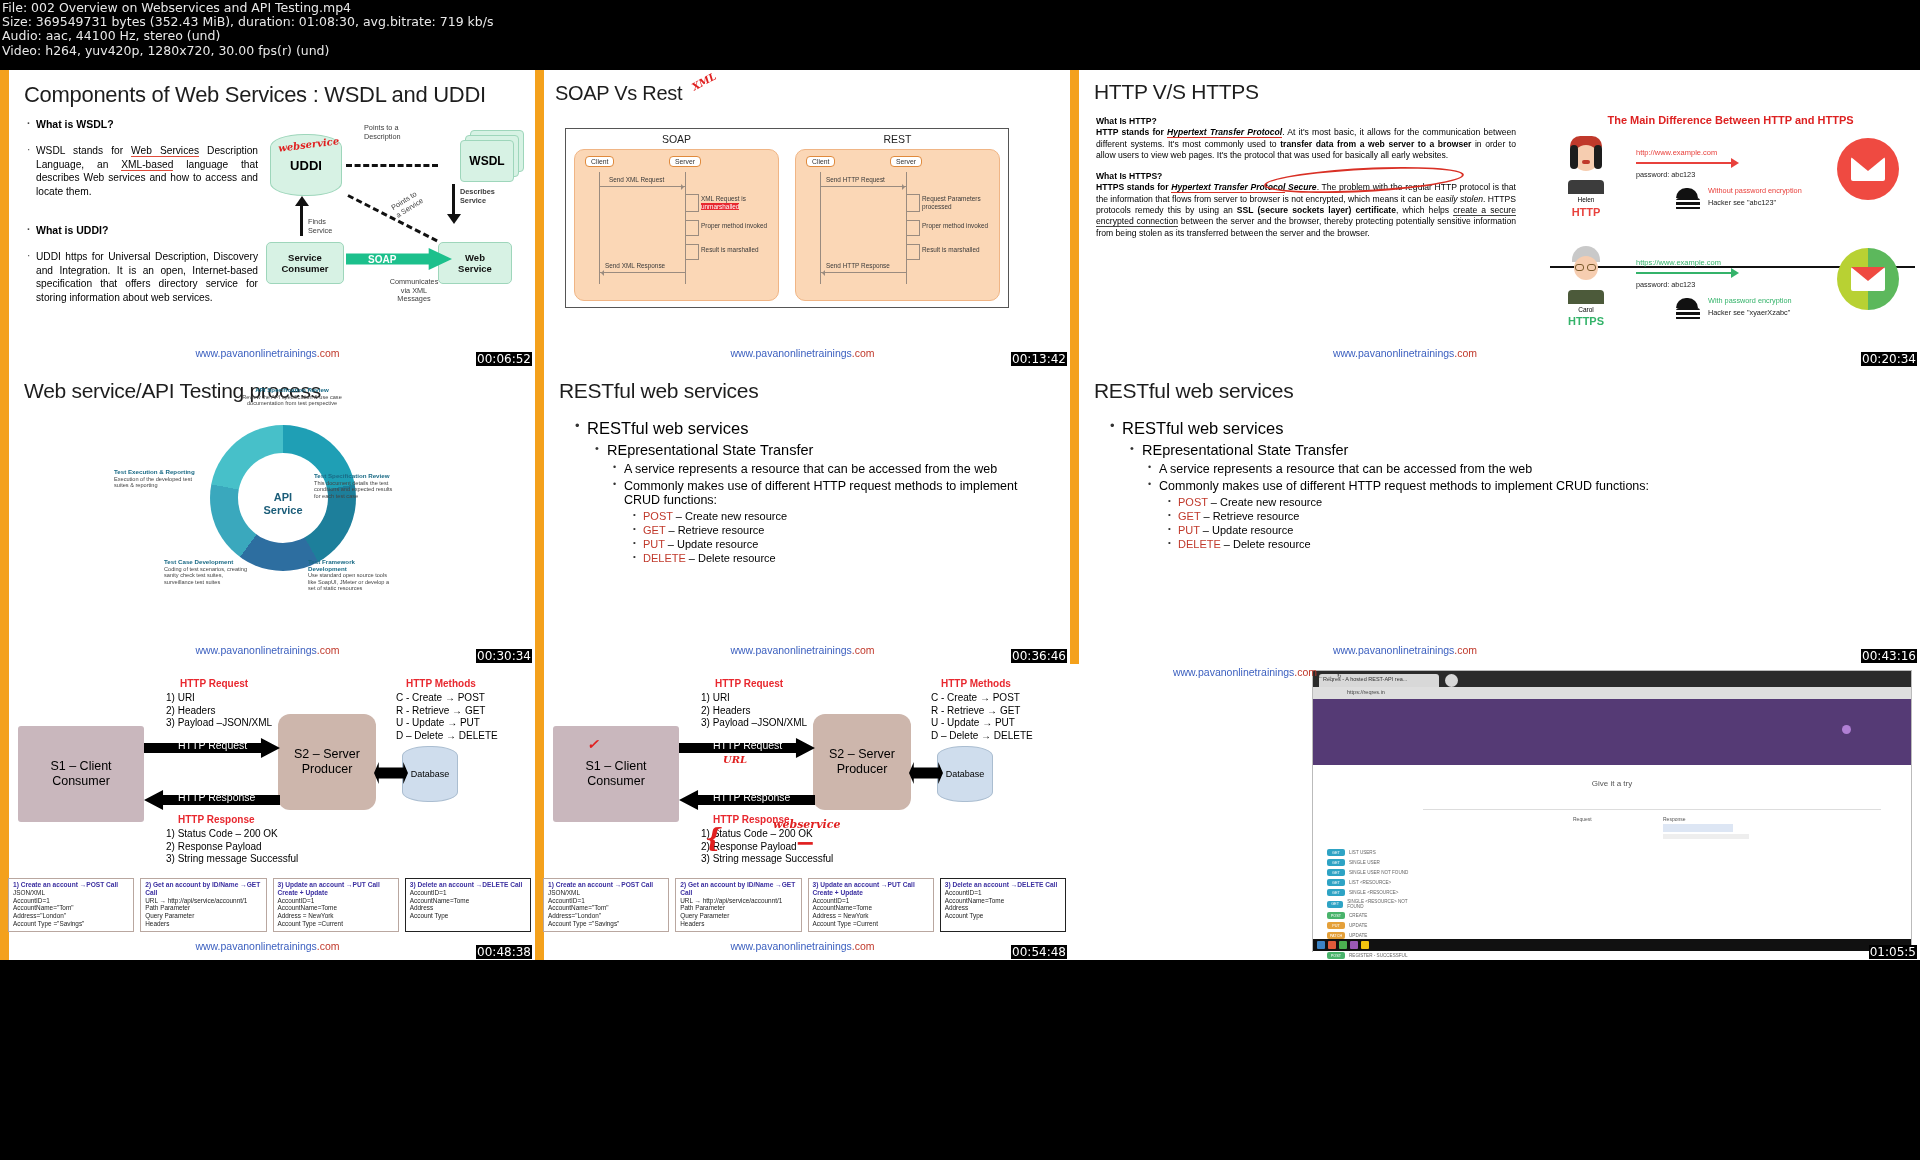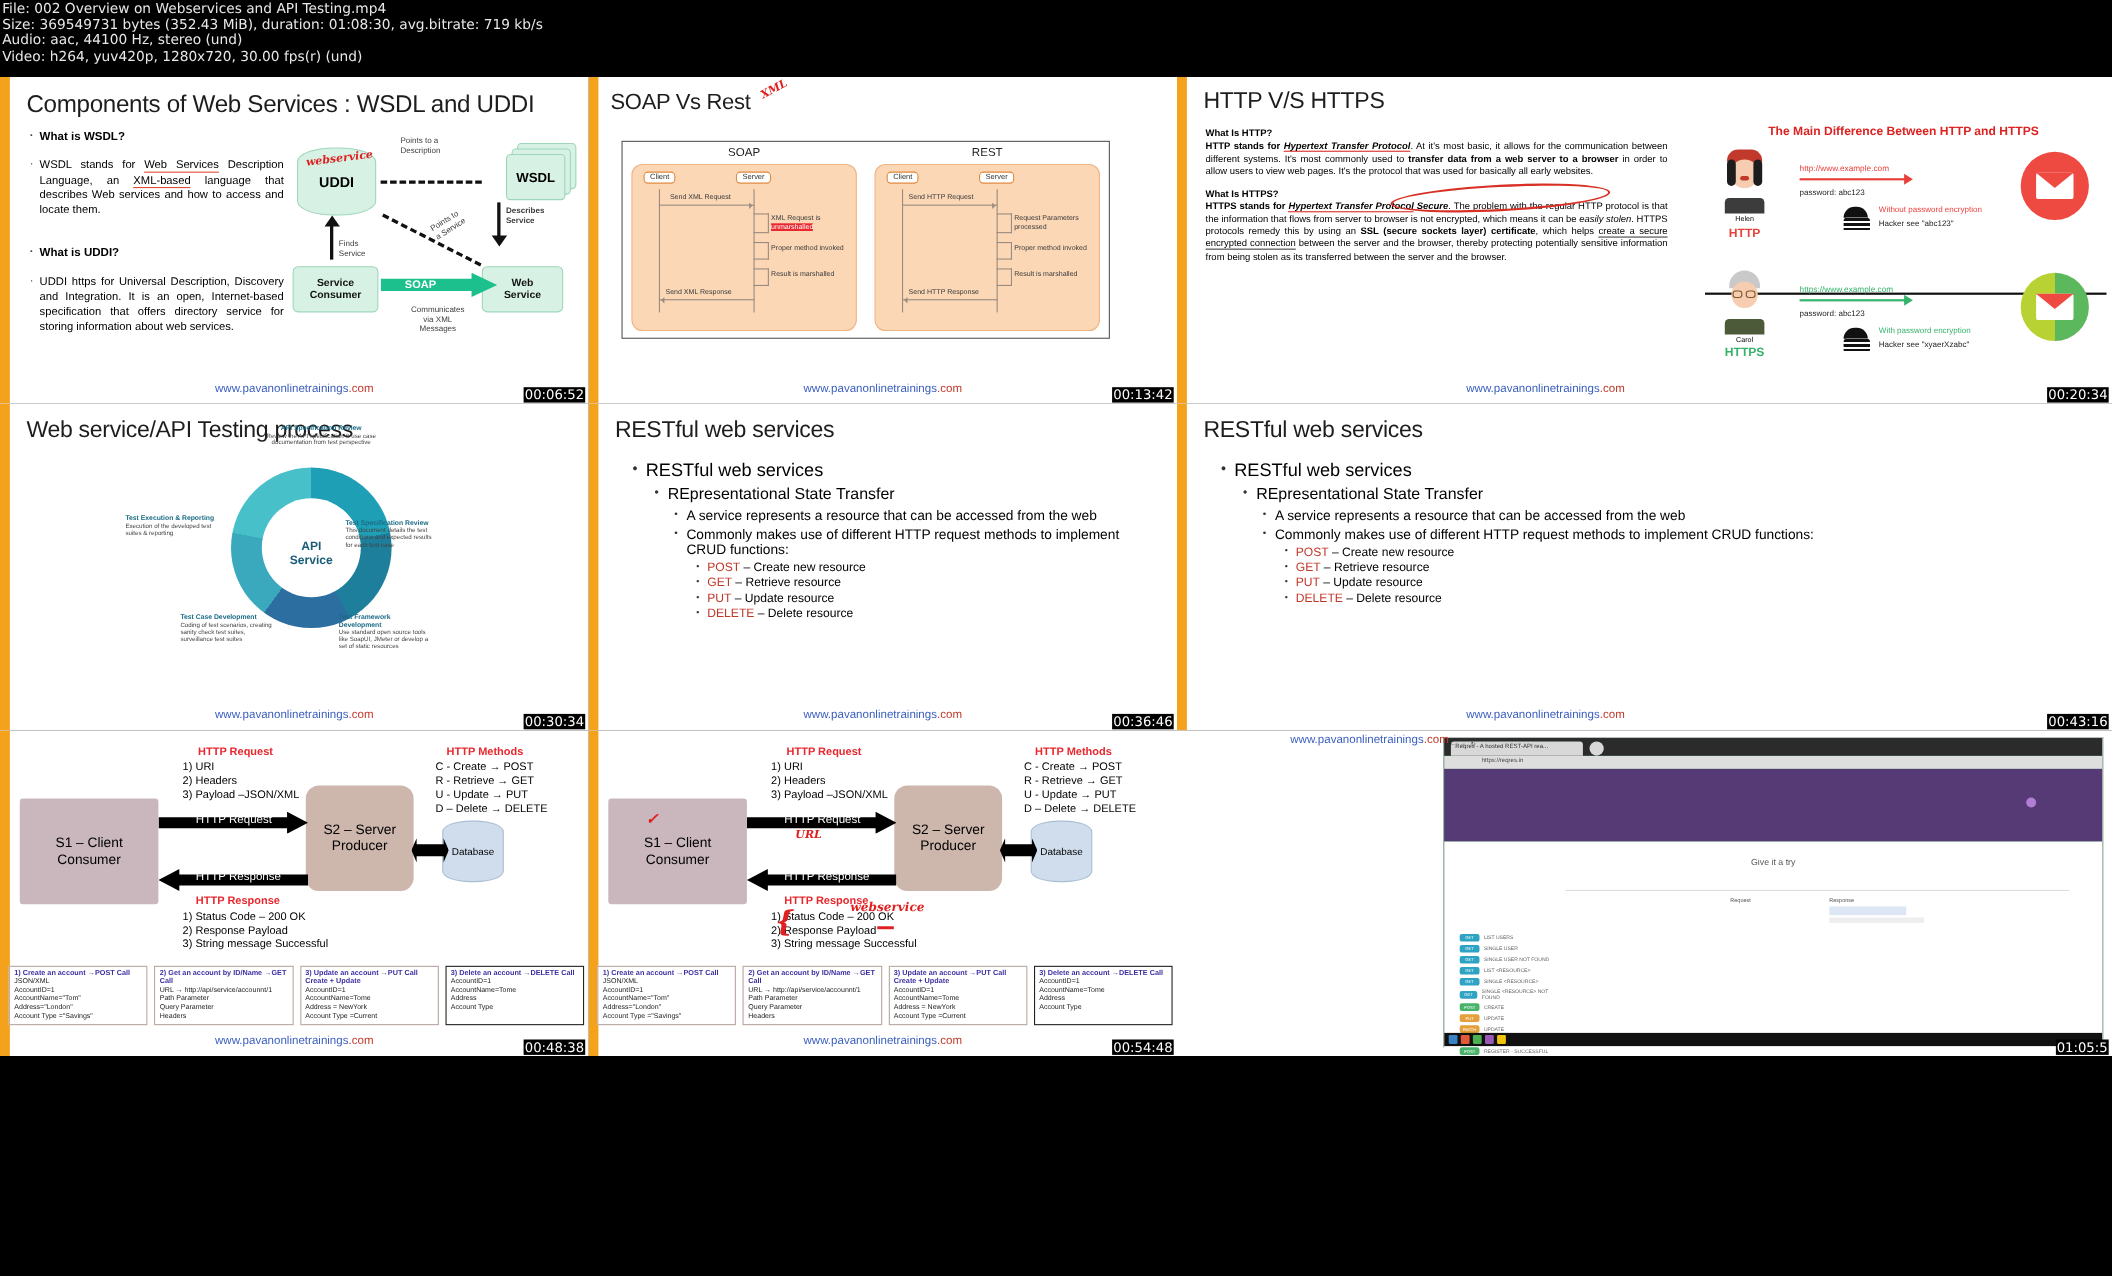--- a/index.html
+++ b/index.html
@@ -185,21 +185,21 @@
   .redh { position:absolute; color:#e8282f; font-weight:bold; font-size:10px; }
   .lst { position:absolute; font-size:10px; line-height:12.6px; }
   .ink { position:absolute; color:#e02020; font-family:"DejaVu Serif", serif; font-style:italic; font-weight:bold; }
   .cards { position:absolute; left:8px; right:4px; bottom:28px; height:54px; display:flex; gap:6px; }
   .card { flex:1; border:1px solid #b9a7a0; background:#fff; padding:2px 4px;
           font-size:6.4px; line-height:7.8px; color:#222; }
   .card .t { color:#3b2fa0; font-weight:bold; font-size:6.6px; }
   .card.dark { border:1.6px solid #222; }
 
   
-  .brw { position:absolute; left:242px; top:6px; width:600px; height:282px; background:#15803d; border:1px solid #bbb; }
+  .brw { position:absolute; left:242px; top:6px; width:600px; height:282px; background:#4c1d95; border:1px solid #bbb; }
   .brw .tabbar { height:16px; background:#2b2b2b; position:relative; }
   .brw .tab { position:absolute; left:6px; top:3px; width:120px; height:13px; background:#d8d8d8; border-radius:3px 3px 0 0; font-size:5.5px; color:#333; padding:2px 4px; overflow:hidden;}
   .brw .urlbar { height:12px; background:#dedede; font-size:5.5px; color:#444; padding:2px 0 0 34px; }
   .brw .hero { height:66px; background:#553a75; position:relative; }
   .brw .content { position:relative; height:188px; background:#fff; }
   .brw .give { position:absolute; left:0; right:0; top:14px; text-align:center; font-size:8px; color:#555; }
   .brw .panelrow { position:absolute; left:110px; top:44px; right:30px; height:40px; border-top:1px solid #ddd; }
   .brw .sidebar { position:absolute; left:14px; top:84px; width:90px; }
   .brw .verb-row { display:flex; align-items:center; gap:4px; margin-bottom:3px; font-size:4.6px; color:#666; }
   .brw .chip { width:18px; height:7px; border-radius:2px; color:#fff; font-size:3.8px; display:flex; align-items:center; justify-content:center; }
@@ -262,21 +262,21 @@
             <span style="white-space:pre-line">Service
 Consumer</span>
           </div>
         <div class="node" style="left:178px;top:122px;width:74px;height:42px;">
             <span style="white-space:pre-line">Web
 Service</span>
           </div>
         <div class="soaparrow">
             <span>SOAP</span>
           </div>
-        <div class="lbl" style="left:92px;top:158px;width:92px;text-align:center;">Communicates<br>via XML<br>Messages</div>
+        <div class="lbl" style="left:108px;top:158px;width:92px;text-align:center;">Communicates<br>via XML<br>Messages</div>
       </div>
     </div>
     <div class="site"><span>www.pavanonlinetrainings</span><span class="red">.com</span></div>
     <div class="ts">00:06:52</div>
   </div>
 
   <div class="cell">
     <div class="bar"></div>
     <div class="pad" style="position:absolute;left:14px;top:0;right:4px;bottom:0;">
       <div class="slide-title s2-title">SOAP Vs Rest</div>

